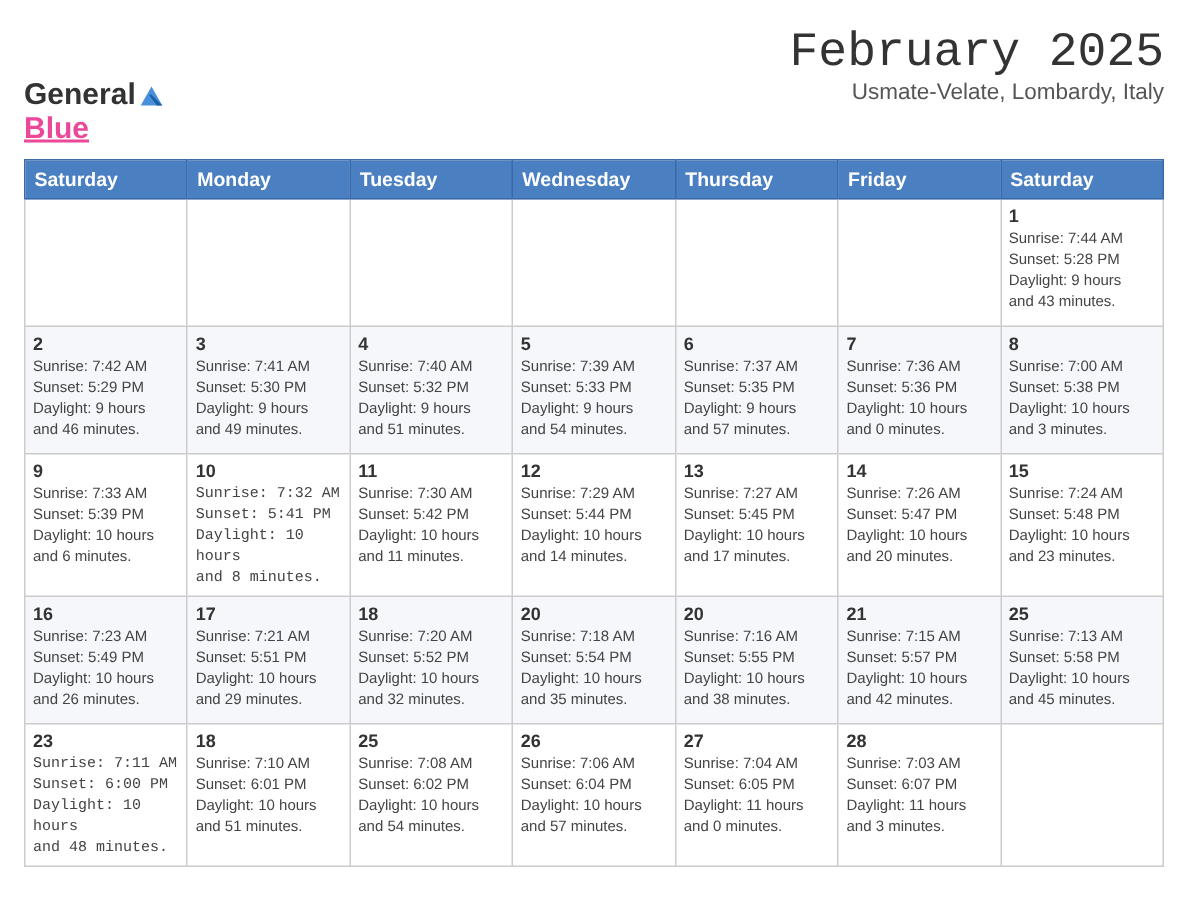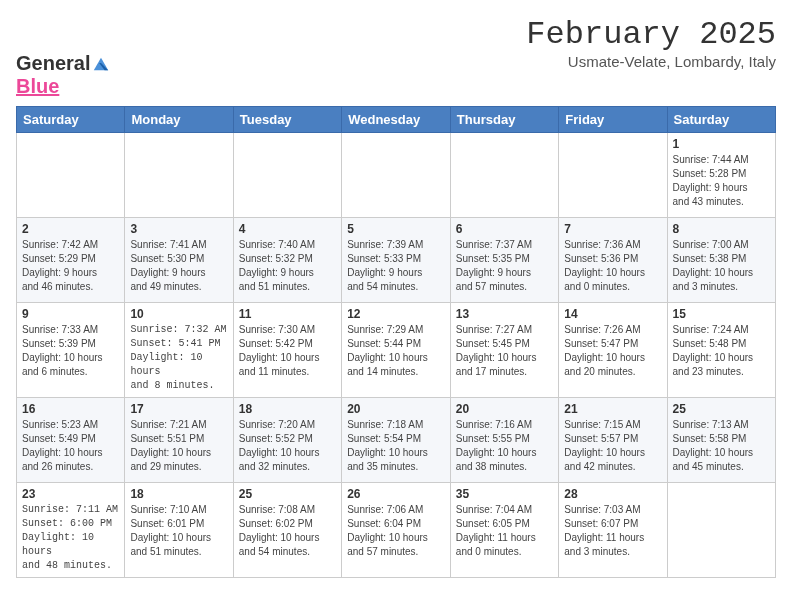--- a/index.html
+++ b/index.html
@@ -247,21 +247,21 @@
           <span class="day-number">15</span>
           <div class="day-info" style="white-space: pre-line;">Sunrise: 7:24 AM
 Sunset: 5:48 PM
 Daylight: 10 hours
 and 23 minutes.</div>
         </td>
       </tr>
       <tr class="week-row">
         <td>
           <span class="day-number">16</span>
-          <div class="day-info" style="white-space: pre-line;">Sunrise: 5:23 AM
+          <div class="day-info" style="white-space: pre-line;">Sunrise: 7:23 AM
 Sunset: 5:49 PM
 Daylight: 10 hours
 and 26 minutes.</div>
         </td>
         <td>
           <span class="day-number">17</span>
           <div class="day-info" style="white-space: pre-line;">Sunrise: 7:21 AM
 Sunset: 5:51 PM
 Daylight: 10 hours
 and 29 minutes.</div>
@@ -325,21 +325,21 @@
 and 54 minutes.</div>
         </td>
         <td>
           <span class="day-number">26</span>
           <div class="day-info" style="white-space: pre-line;">Sunrise: 7:06 AM
 Sunset: 6:04 PM
 Daylight: 10 hours
 and 57 minutes.</div>
         </td>
         <td>
-          <span class="day-number">35</span>
+          <span class="day-number">27</span>
           <div class="day-info" style="white-space: pre-line;">Sunrise: 7:04 AM
 Sunset: 6:05 PM
 Daylight: 11 hours
 and 0 minutes.</div>
         </td>
         <td>
           <span class="day-number">28</span>
           <div class="day-info" style="white-space: pre-line;">Sunrise: 7:03 AM
 Sunset: 6:07 PM
 Daylight: 11 hours

